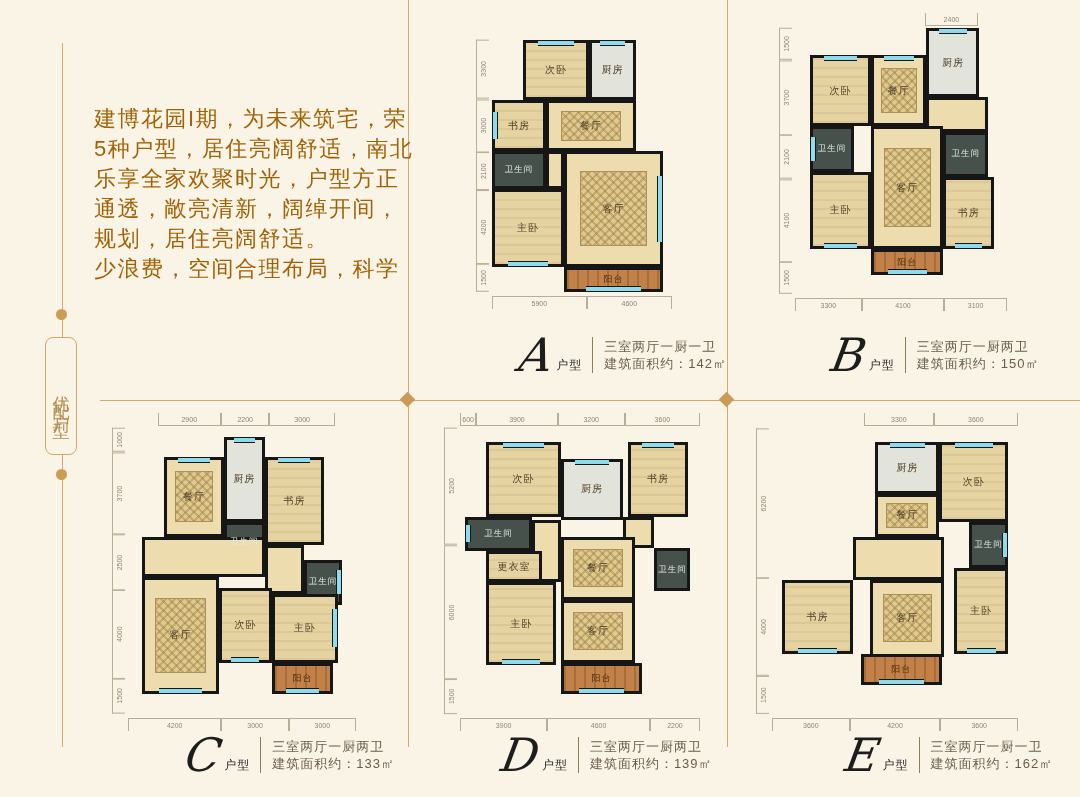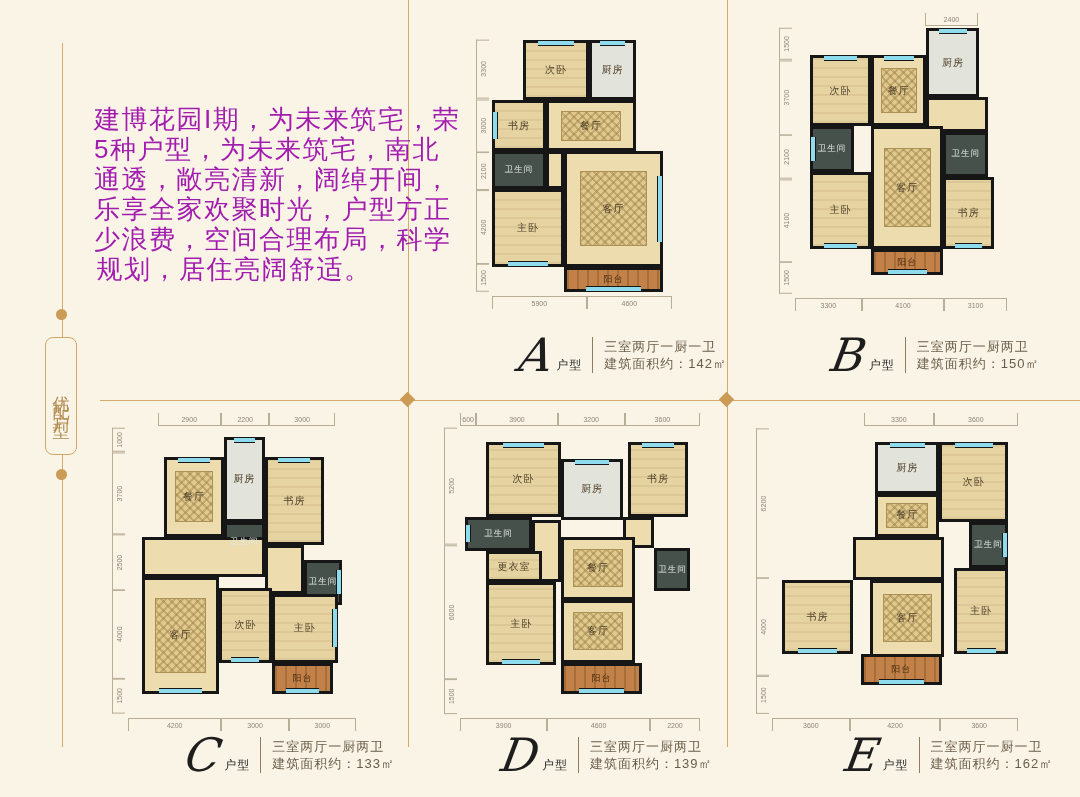--- a/index.html
+++ b/index.html
@@ -14,21 +14,21 @@
   .gold-diamond{position:absolute;width:11px;height:11px;background:#cc9b55;transform:rotate(45deg);}
 
   
   .side-tag{position:absolute;left:45px;top:337px;width:32px;height:118px;
     border:1px solid #cfa768;border-radius:8px;background:#faf4e6;
     display:flex;align-items:center;justify-content:center;
     writing-mode:vertical-rl;letter-spacing:9px;font-size:17px;color:#b08c50;padding-top:8px;box-sizing:border-box;}
 
   
   .intro{position:absolute;left:94px;top:104px;width:280px;}
-  .intro div{font-size:26px;line-height:30px;letter-spacing:1.5px;color:#a21caf;white-space:nowrap;text-align:center;}
+  .intro div{font-size:22px;line-height:30px;letter-spacing:1.5px;color:#a16207;white-space:nowrap;}
 
   
   .plan{position:absolute;}
   .room{position:absolute;border:3px solid #161616;box-sizing:border-box;
     display:flex;align-items:center;justify-content:center;
     font-size:10px;color:#50402a;letter-spacing:1px;}
   .room .lbl{position:relative;z-index:1;}
   .rt-bed{background:repeating-linear-gradient(0deg,rgba(160,130,80,.14) 0 2px,transparent 2px 9px),#e6d3a2;}
   .rt-hall{background:#ecdcae;}
   .rt-living,.rt-dining{background:#ecdcae;}
@@ -76,25 +76,25 @@
   <div class="gold-diamond" style="left:402px;top:394px;"></div>
   <div class="gold-diamond" style="left:721px;top:394px;"></div>
 
   <div class="vline-gold" style="left:62px;top:43px;height:704px;"></div>
   <div class="gold-dot" style="left:56px;top:309px;"></div>
   <div class="gold-dot" style="left:56px;top:469px;"></div>
   <div class="side-tag">优配户型</div>
 
   <div class="intro" id="intro">
       <div>建博花园I期，为未来筑宅，荣</div>
-      <div>5种户型，为未来筑宅，南北</div>
+      <div>5种户型，居住亮阔舒适，南北</div>
+      <div>乐享全家欢聚时光，户型方正</div>
       <div>通透，敞亮清新，阔绰开间，</div>
-      <div>乐享全家欢聚时光，户型方正</div>
+      <div>规划，居住亮阔舒适。</div>
       <div>少浪费，空间合理布局，科学</div>
-      <div>规划，居住亮阔舒适。</div>
     </div>
 
 <div class="plan" style="left: 492px; top: 40px; width: 180px; height: 252px;">
       <div class="room rt-bed" style="left: 17%; top: 0%; width: 37%; height: 24%;">
         <span class="lbl">次卧</span>
         <div class="win win-top"></div>
       </div>
       <div class="room rt-kitchen" style="left: 54%; top: 0%; width: 26%; height: 24%;">
         <span class="lbl">厨房</span>
         <div class="win win-top"></div>

